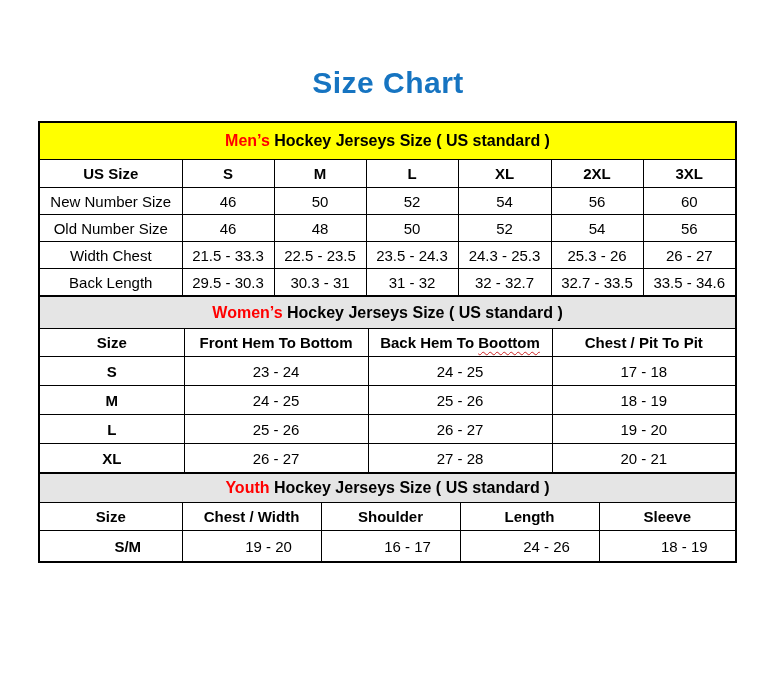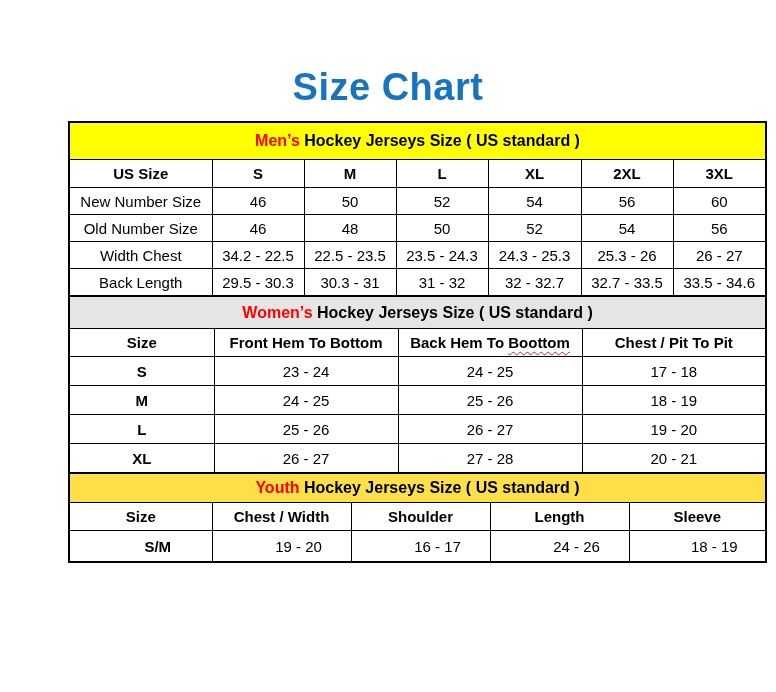--- a/index.html
+++ b/index.html
@@ -1,23 +1,23 @@
 <!DOCTYPE html>
 <html><head>
 <meta charset="utf-8">
 <style>
   html, body { margin:0; padding:0; background:#ffffff; }
   body { width:776px; height:692px; font-family:"Liberation Sans", sans-serif; color:#000; }
   .page { position:relative; width:776px; height:692px; overflow:hidden; }
   .title {
     position:absolute; top:66px; left:0; width:776px; margin:0;
-    text-align:center; font-size:38px; font-weight:bold; color:#1674C1;
+    text-align:center; font-size:30px; font-weight:bold; color:#1674C1;
     letter-spacing:0.5px;
   }
-  .tables { position:absolute; left:38px; top:121px; width:697px;margin-left:30px; }
+  .tables { position:absolute; left:38px; top:121px; width:697px; }
   table.tbl {
     border-collapse:collapse; table-layout:fixed; width:697px;
     border:2px solid #000;
   }
   table.tbl + table.tbl { margin-top:-2px; }
   .tbl td, .tbl th {
     border:1px solid #000; text-align:center; vertical-align:middle;
     font-size:15px; padding:0 2px; overflow:hidden; white-space:nowrap;
   }
   td.banner {
@@ -87,21 +87,21 @@
         <td class="val lbl-plain">Old Number Size</td>
         <td class="val">46</td>
         <td class="val">48</td>
         <td class="val">50</td>
         <td class="val">52</td>
         <td class="val">54</td>
         <td class="val">56</td>
       </tr>
       <tr>
         <td class="val lbl-plain">Width Chest</td>
-        <td class="val">34.2 - 22.5</td>
+        <td class="val">21.5 - 33.3</td>
         <td class="val">22.5 - 23.5</td>
         <td class="val">23.5 - 24.3</td>
         <td class="val">24.3 - 25.3</td>
         <td class="val">25.3 - 26</td>
         <td class="val">26 - 27</td>
       </tr>
       <tr>
         <td class="val lbl-plain">Back Length</td>
         <td class="val">29.5 - 30.3</td>
         <td class="val">30.3 - 31</td>
@@ -160,21 +160,21 @@
     <table class="tbl youth">
       <colgroup>
         <col style="width:143px">
           <col style="width:139px">
           <col style="width:139px">
           <col style="width:139px">
           <col style="width:137px">
       </colgroup>
       <tbody>
           <tr>
-        <td colspan="5" class="banner" style="background-color: #fde047;"><span class="hl" style="color: rgb(255, 0, 0);">Youth</span><span> Hockey Jerseys Size ( US standard )</span></td>
+        <td colspan="5" class="banner" style="background-color: #e5e5e5;"><span class="hl" style="color: rgb(255, 0, 0);">Youth</span><span> Hockey Jerseys Size ( US standard )</span></td>
       </tr>
       <tr>
         <th>Size</th>
         <th>Chest / Width</th>
         <th>Shoulder</th>
         <th>Length</th>
         <th>Sleeve</th>
       </tr>
       <tr>
         <td class="val lbl-bold">S/M</td>

